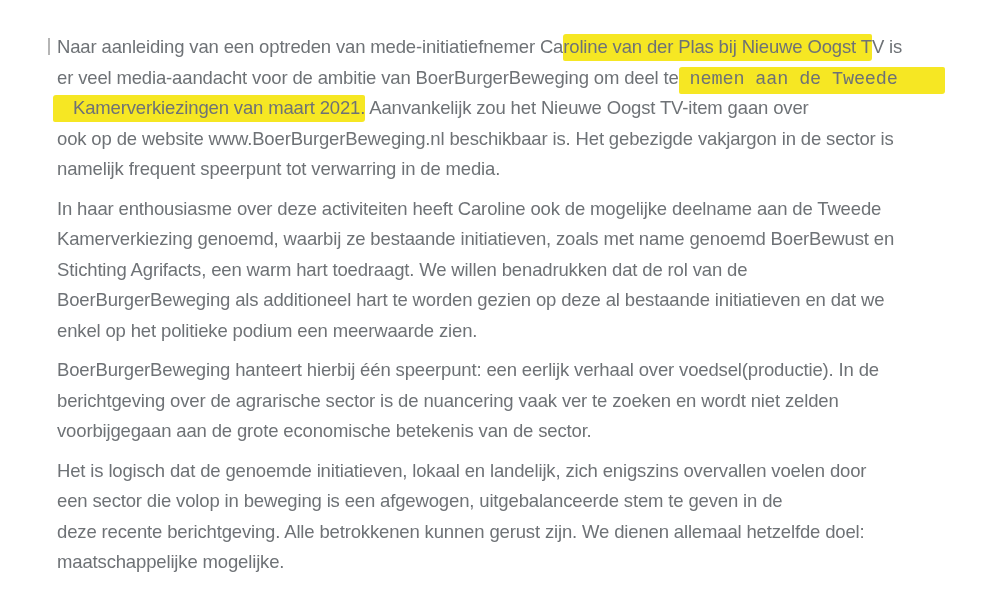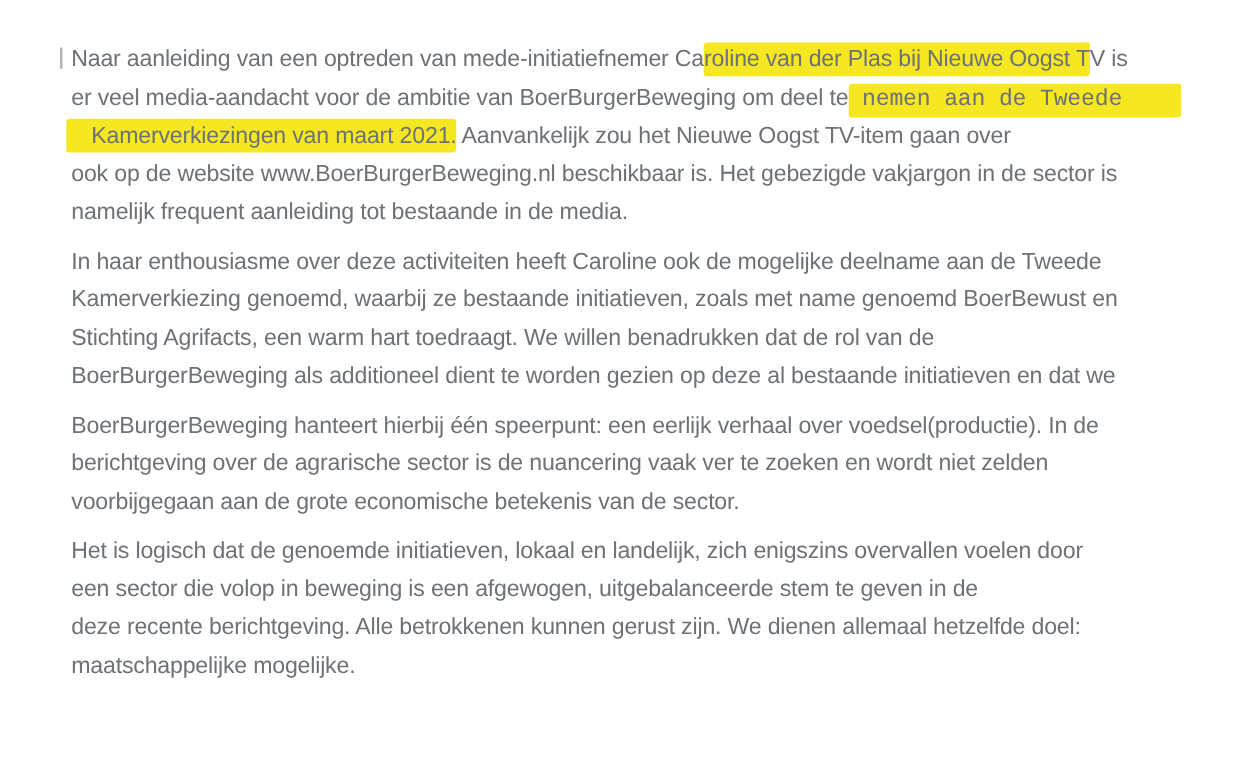--- a/index.html
+++ b/index.html
@@ -56,28 +56,29 @@
 <body>
 
 <main class="doc">
   <span class="caret"></span>
 
   <p class="para">
     <span class="line"><span class="seg">Naar aanleiding van een optreden van mede-initiatiefnemer Ca</span><span class="seg hl">roline van der Plas bij Nieuwe Oogst T</span><span class="seg">V is</span></span>
     <span class="line"><span class="seg">er veel media-aandacht voor de ambitie van BoerBurgerBeweging om deel te</span><span class="seg hl hl-ext"> nemen aan de Tweede</span></span>
     <span class="line"><span class="seg hl hl-pull">Kamerverkiezingen van maart 2021.</span><span class="seg"> Aanvankelijk zou het Nieuwe Oogst TV-item gaan over</span></span>
     <span class="line"><span class="seg">ook op de website www.BoerBurgerBeweging.nl beschikbaar is. Het gebezigde vakjargon in de sector is</span></span>
-    <span class="line"><span class="seg">namelijk frequent aanleiding tot bestaande in de media.</span></span>
+    <span class="line"><span class="seg">namelijk frequent speerpunt tot verwarring in de media.</span></span>
   </p>
 
   <p class="para">
     <span class="line"><span class="seg">In haar enthousiasme over deze activiteiten heeft Caroline ook de mogelijke deelname aan de Tweede</span></span>
     <span class="line"><span class="seg">Kamerverkiezing genoemd, waarbij ze bestaande initiatieven, zoals met name genoemd BoerBewust en</span></span>
     <span class="line"><span class="seg">Stichting Agrifacts, een warm hart toedraagt. We willen benadrukken dat de rol van de</span></span>
-    <span class="line"><span class="seg">BoerBurgerBeweging als additioneel dient te worden gezien op deze al bestaande initiatieven en dat we</span></span>
+    <span class="line"><span class="seg">BoerBurgerBeweging als additioneel hart te worden gezien op deze al bestaande initiatieven en dat we</span></span>
+    <span class="line"><span class="seg">enkel op het politieke podium een meerwaarde zien.</span></span>
   </p>
 
   <p class="para">
     <span class="line"><span class="seg">BoerBurgerBeweging hanteert hierbij één speerpunt: een eerlijk verhaal over voedsel(productie). In de</span></span>
     <span class="line"><span class="seg">berichtgeving over de agrarische sector is de nuancering vaak ver te zoeken en wordt niet zelden</span></span>
     <span class="line"><span class="seg">voorbijgegaan aan de grote economische betekenis van de sector.</span></span>
   </p>
 
   <p class="para">
     <span class="line"><span class="seg">Het is logisch dat de genoemde initiatieven, lokaal en landelijk, zich enigszins overvallen voelen door</span></span>

